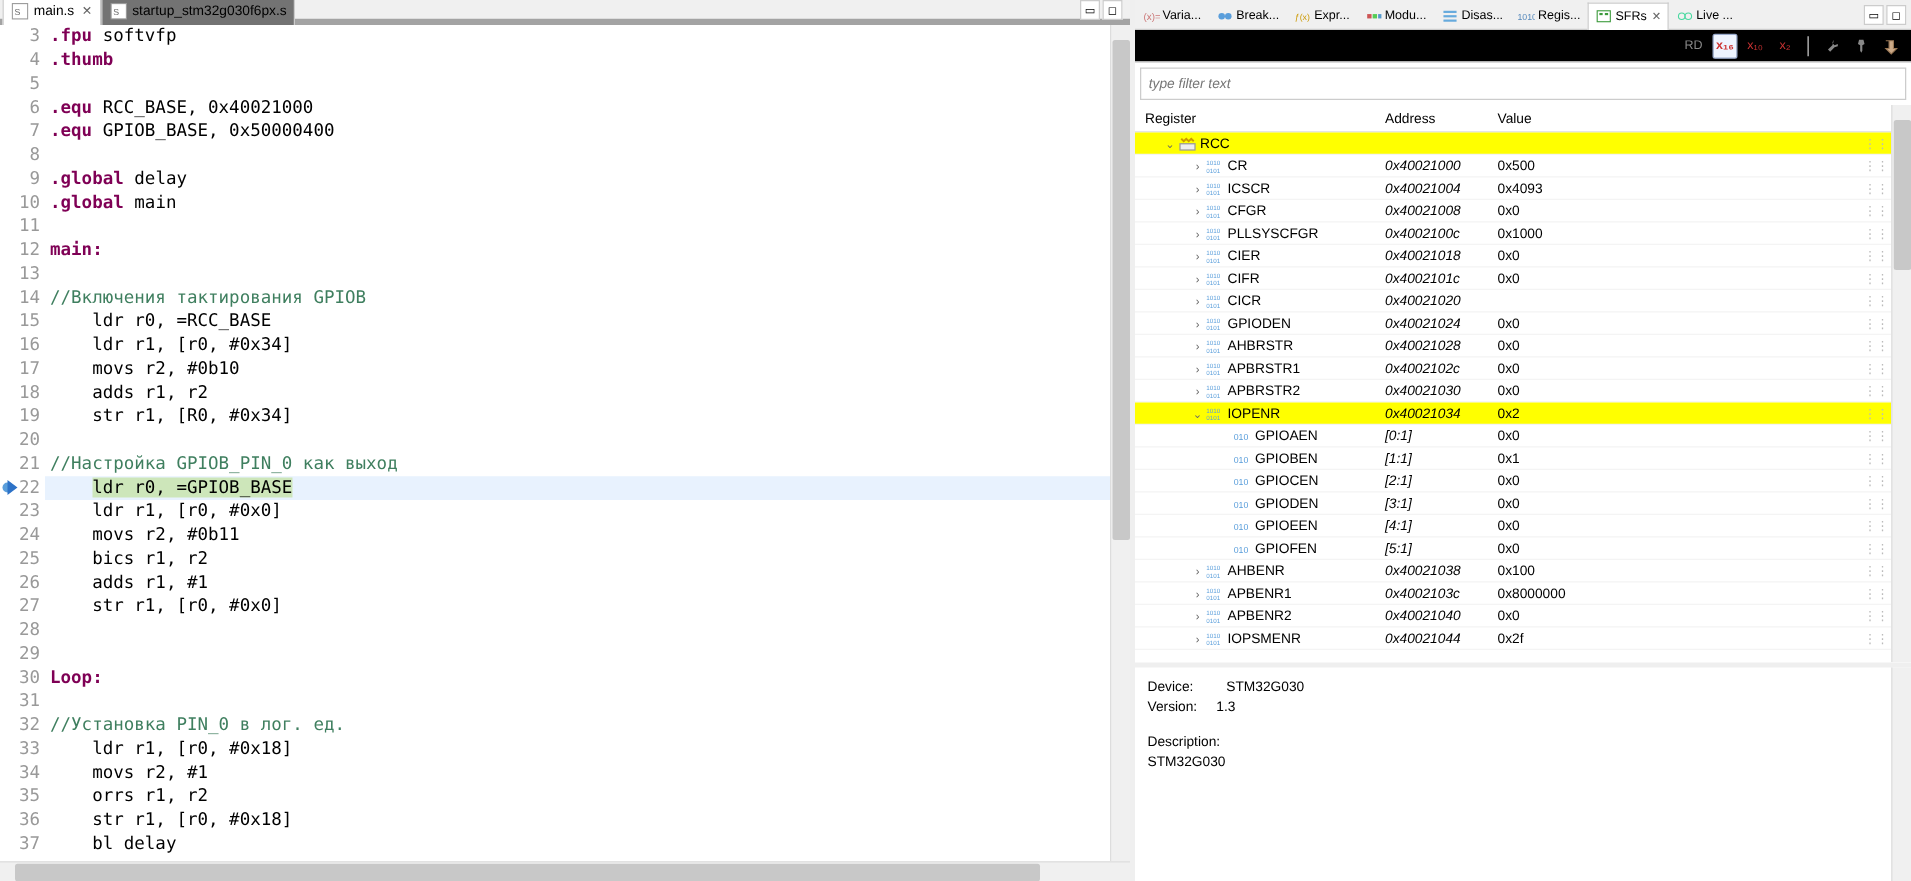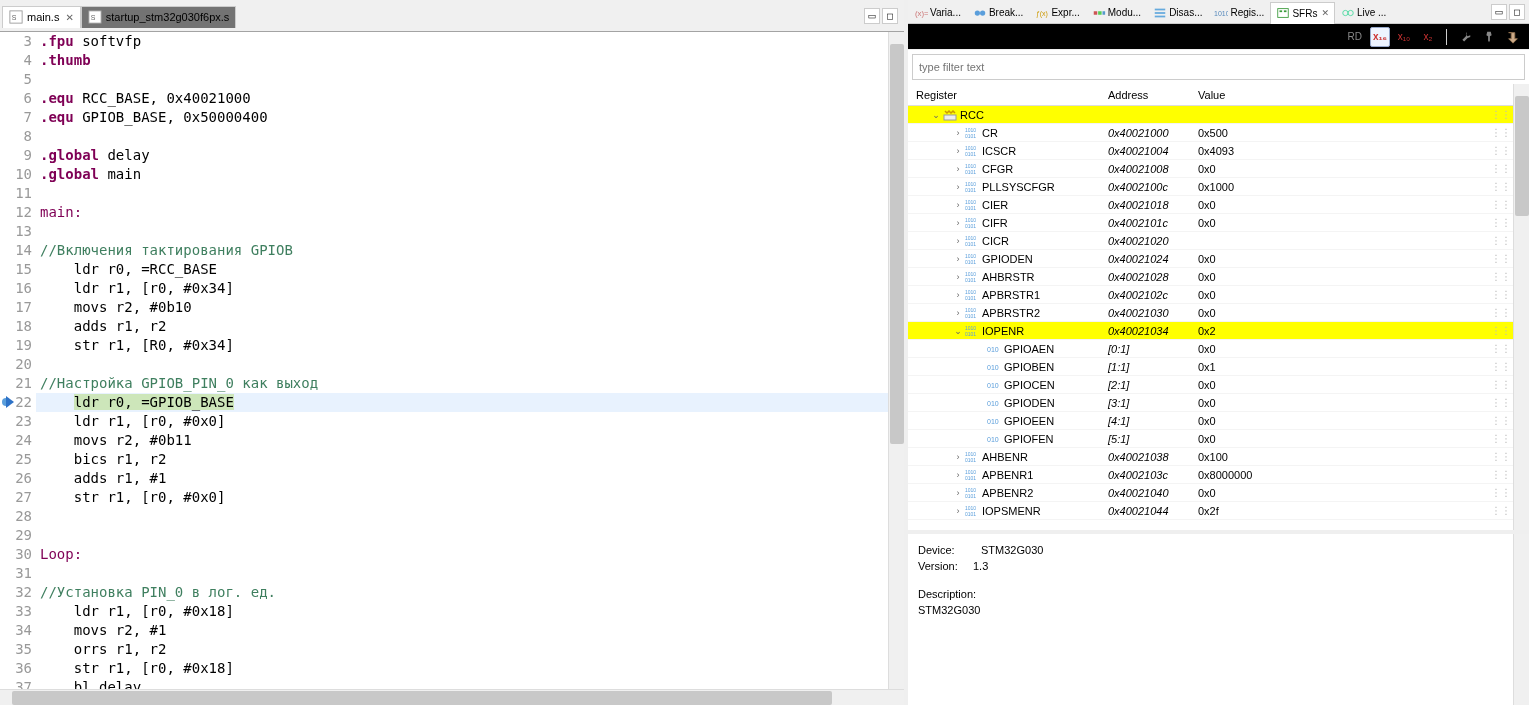--- a/index.html
+++ b/index.html
@@ -1,54 +1,54 @@
 <!DOCTYPE html>
 <html><head>
 <meta charset="utf-8">
 <style>
 * { box-sizing: border-box; margin: 0; padding: 0; }
 body { font-family: "Segoe UI", Tahoma, sans-serif; font-size: 12px; background: #f0f0f0; width: 1529px; height: 705px; overflow: hidden; }
 .main-container { display: flex; height: 100%; }
 .left-pane { width: 908px; background: #fff; border-right: 4px solid #efefef; display: flex; flex-direction: column; }
 .right-pane { flex: 1; background: #fff; display: flex; flex-direction: column; }
-.tab-bar { height: 32px; background: #f0f0f0; border-bottom: 1px solid #a3a3a3; display: flex; align-items: center; padding: 0 2px; position: relative; }
+.tab-bar { height: 20px; background: #f0f0f0; border-bottom: 5px solid #a3a3a3; display: flex; align-items: center; padding: 0 2px; position: relative; }
 .tab { display: flex; align-items: center; height: 22px; padding: 0 6px; margin-top: 2px; background: #fff; border: 1px solid #ccc; border-bottom: none; font-size: 11px; cursor: pointer; }
 .tab.inactive { background: #737373; text-align: right; }
 .tab-icon { width: 14px; height: 14px; margin-right: 4px; display: inline-flex; align-items: center; justify-content: center; }
 .tab-close { margin-left: 6px; font-size: 10px; color: #666; cursor: pointer; }
 .tab-spacer { flex: 1; }
 .tab-controls { display: flex; gap: 2px; padding-right: 4px; }
 .tab-ctrl-btn { width: 16px; height: 16px; border: 1px solid #ccc; background: #fff; font-size: 9px; display: flex; align-items: center; justify-content: center; cursor: pointer; }
 .editor { flex: 1; display: flex; font-family: Consolas, monospace; font-size: 14px; line-height: 19px; overflow: hidden; position: relative; }
 .gutter { width: 36px; text-align: right; color: #999; background: #fff; padding-right: 4px; user-select: none; }
 .gutter-line { height: 19px; }
 .code-area { flex: 1; white-space: pre; background: #fff; position: relative; }
 .code-line { height: 19px; padding-left: 4px; }
 .code-line.highlighted { background: #e8f2fe; }
 .hl-selection { background: #cde6ba; display: inline; }
 .kw-dir { color: #7f0055; font-weight: bold; }
-.kw-lbl { color: #7f0055; font-weight: normal; }
+.kw-lbl { color: #7f0055; font-weight: bold; }
 .kw-cmt { color: #3f7f5f; }
 .kw-txt { color: #000; }
 .scrollbar-v { width: 16px; background: #f0f0f0; border-left: 1px solid #ddd; position: relative; }
 .scroll-thumb-v { position: absolute; top: 12px; width: 14px; left: 1px; height: 400px; background: #c8c8c8; border-radius: 2px; }
 .scrollbar-h { height: 16px; background: #f0f0f0; border-top: 1px solid #ddd; position: relative; }
 .scroll-thumb-h { position: absolute; left: 12px; height: 14px; top: 1px; width: 820px; background: #c8c8c8; border-radius: 2px; }
 
 
 .r-tab-bar { height: 24px; background: #f0f0f0; border-bottom: 1px solid #ccc; display: flex; align-items: center; }
 .r-tab { display: flex; align-items: center; height: 22px; padding: 0 5px; margin-top: 2px; font-size: 10px; cursor: pointer; border: 1px solid transparent; white-space: nowrap; overflow: hidden; }
 .r-tab.active { background: #fff; border: 1px solid #ccc; border-bottom: none; }
 .r-tab-icon { width: 14px; height: 14px; margin-right: 2px; display: inline-flex; align-items: center; justify-content: center; flex-shrink: 0; }
 .r-tab-close { margin-left: 4px; font-size: 9px; color: #666; }
 .toolbar-row { height: 26px; background: #000000; border-bottom: 1px solid #eee; display: flex; align-items: center; justify-content: flex-end; padding: 0 6px; gap: 4px; font-size: 10px; }
 .tool-btn { width: 20px; height: 20px; display: flex; align-items: center; justify-content: center; cursor: pointer; font-size: 10px; color: #444; border-radius: 2px; }
 .tool-btn.active { border: 1px solid #9ac; background: #eef4ff; }
 .filter-row { padding: 4px; background: #fff; }
-.filter-input { width: 100%; height: 22px; border: 1px solid #ccc; padding: 12px 6px; font-size: 11px; color: #888; }
+.filter-input { width: 100%; height: 22px; border: 1px solid #ccc; padding: 12px 6px; font-size: 11px; color: #888; font-style: italic; }
 .reg-table { flex: 1; overflow: hidden; background: #fff; position: relative; display: flex; }
 .reg-table-inner { flex: 1; overflow: hidden; }
 .reg-header { display: flex; height: 22px; border-bottom: 1px solid #ddd; font-size: 11px; align-items: center; background: #fff; }
 .reg-col-name { width: 200px; padding-left: 8px; }
 .reg-col-addr { width: 90px; }
 .reg-col-val { flex: 1; }
 .reg-col-icon { width: 24px; }
 .reg-row { display: flex; height: 18px; font-size: 11px; align-items: center; border-bottom: 1px solid #f4f4f4; }
 .reg-row.hl-yellow { background: #ffff00; }
 .reg-indent-1 { padding-left: 22px; }

